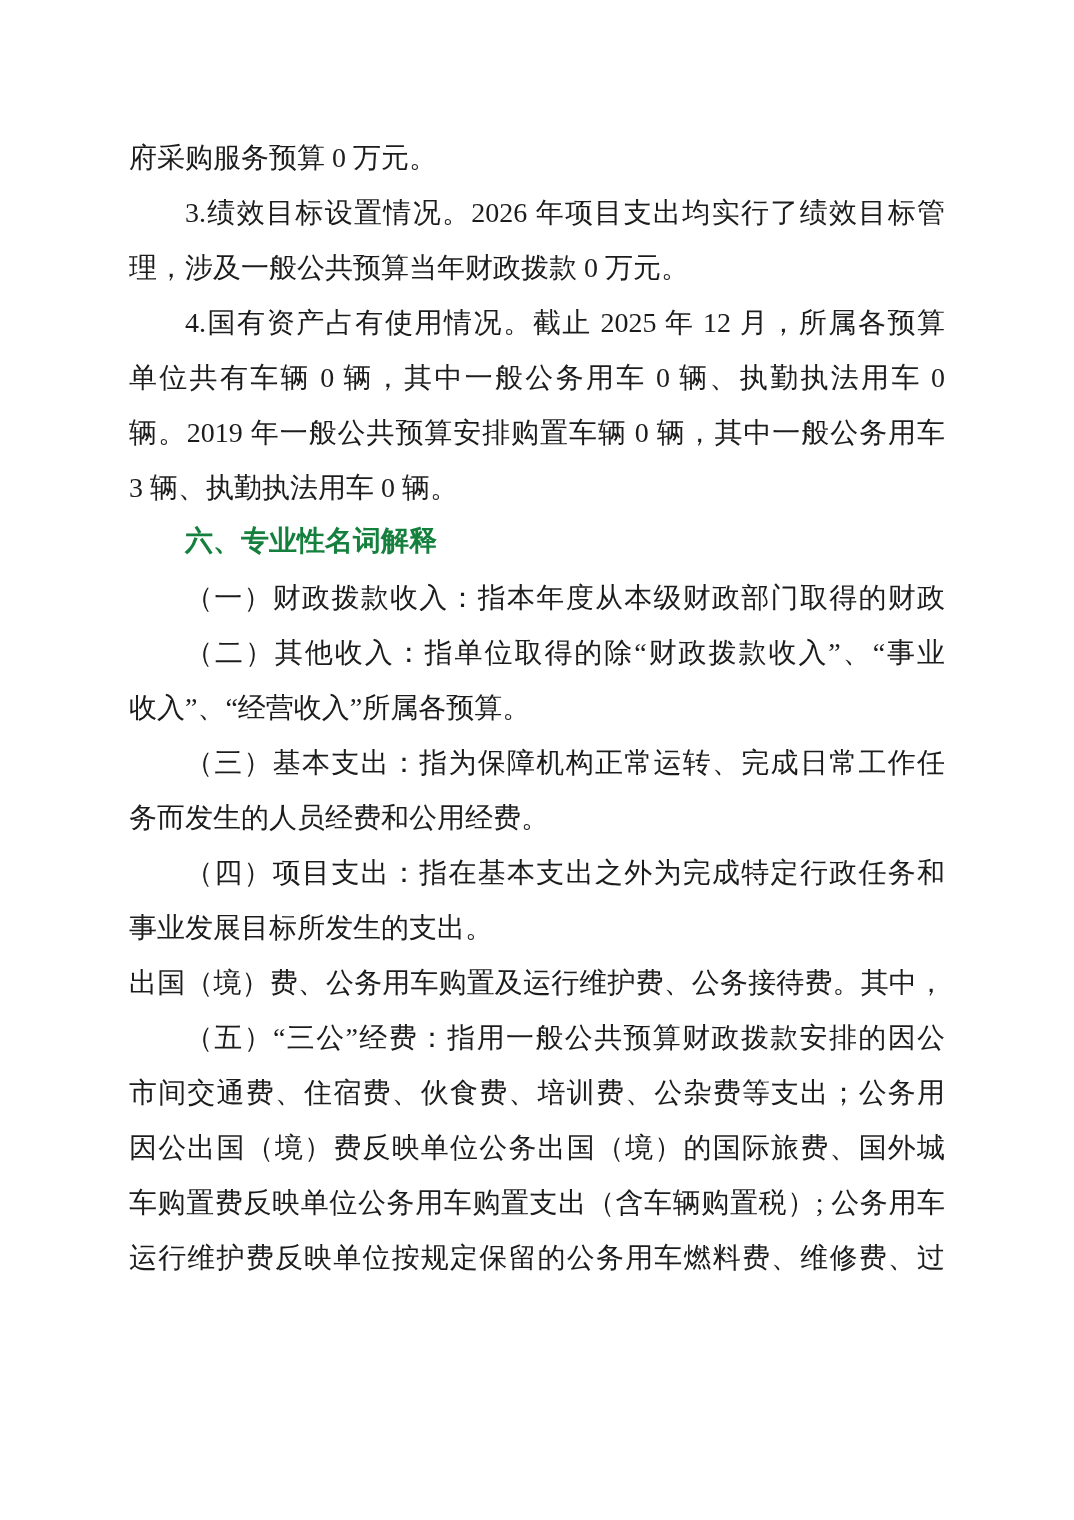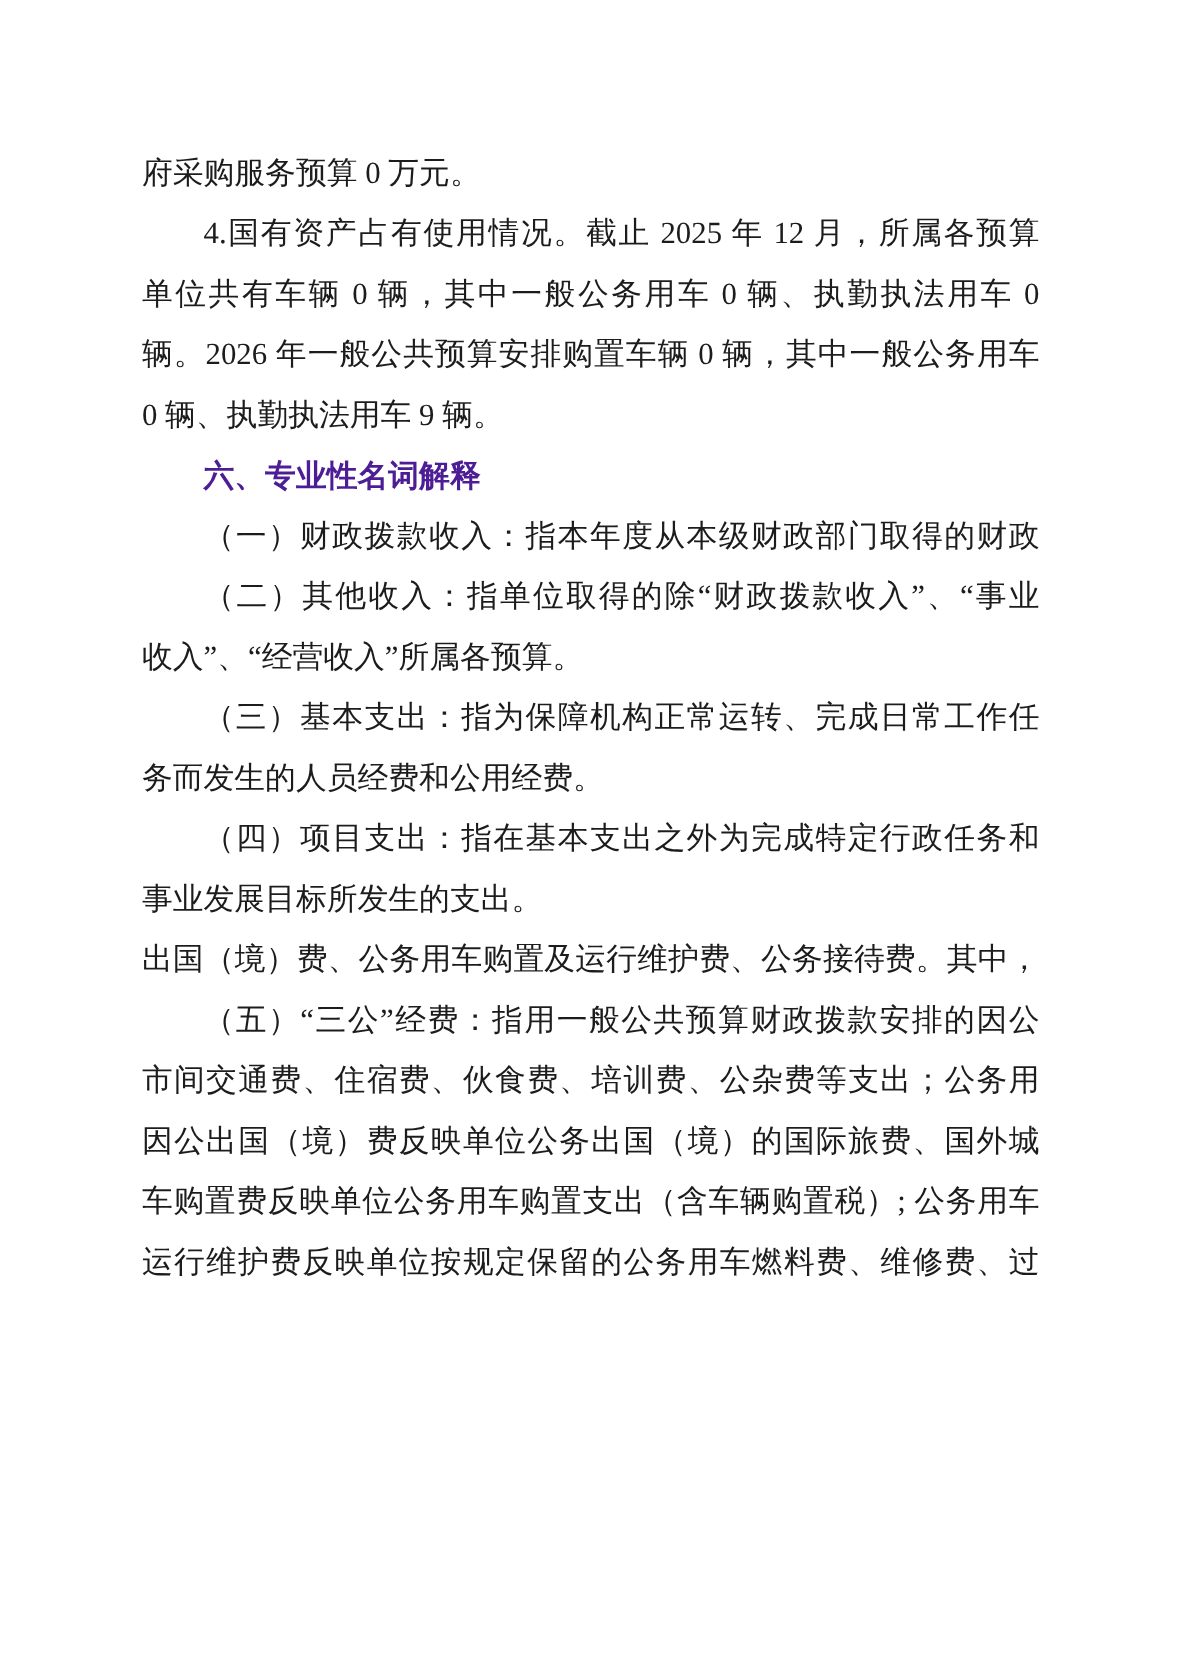--- a/index.html
+++ b/index.html
@@ -35,43 +35,47 @@
     text-align-last: left;
     overflow: visible;
   }
   .line.fill {
     text-align-last: justify;
   }
   .line.indent {
     padding-left: 56px;
   }
   .line.heading {
-    font-family: Liberation Sans, sans-serif;
+    font-family: Liberation Mono, monospace;
     font-weight: 700;
-    color: #4c1d95;
+    color: #15803d;
     text-align: left;
     text-align-last: left;
   }
 </style>
 </head>
 <body>
 
 <div class="page">
   <div class="doc-body">
 
     <div class="para">
       <div class="line">府采购服务预算 0 万元。</div>
     </div>
 
+    <div class="para">
+      <div class="line indent fill">3.绩效目标设置情况。2026 年项目支出均实行了绩效目标管</div>
+      <div class="line">理，涉及一般公共预算当年财政拨款 0 万元。</div>
+    </div>
 
     <div class="para">
       <div class="line indent fill">4.国有资产占有使用情况。截止 2025 年 12 月，所属各预算</div>
       <div class="line fill">单位共有车辆 0 辆，其中一般公务用车 0 辆、执勤执法用车 0</div>
-      <div class="line fill">辆。2026 年一般公共预算安排购置车辆 0 辆，其中一般公务用车</div>
-      <div class="line">0 辆、执勤执法用车 9 辆。</div>
+      <div class="line fill">辆。2019 年一般公共预算安排购置车辆 0 辆，其中一般公务用车</div>
+      <div class="line">3 辆、执勤执法用车 0 辆。</div>
     </div>
 
     <div class="para">
       <div class="line heading indent">六、专业性名词解释</div>
     </div>
 
     <div class="para">
       <div class="line indent fill">（一）财政拨款收入：指本年度从本级财政部门取得的财政</div>
     </div>
 

